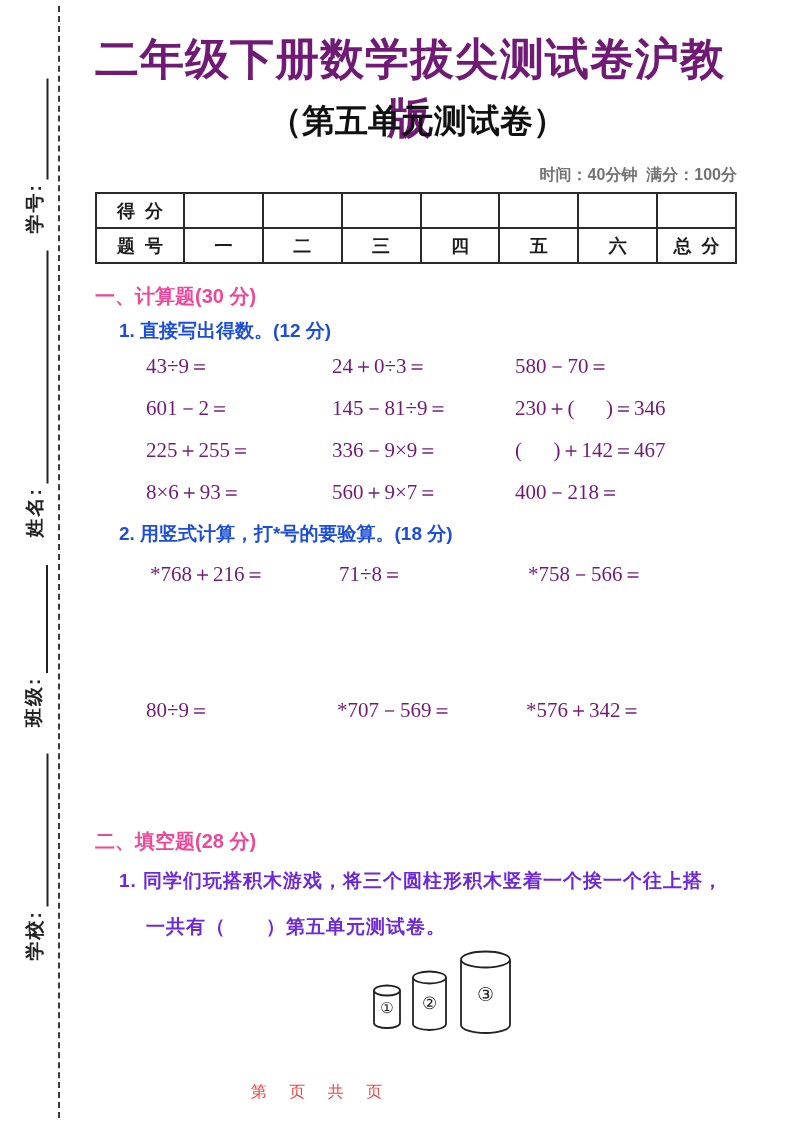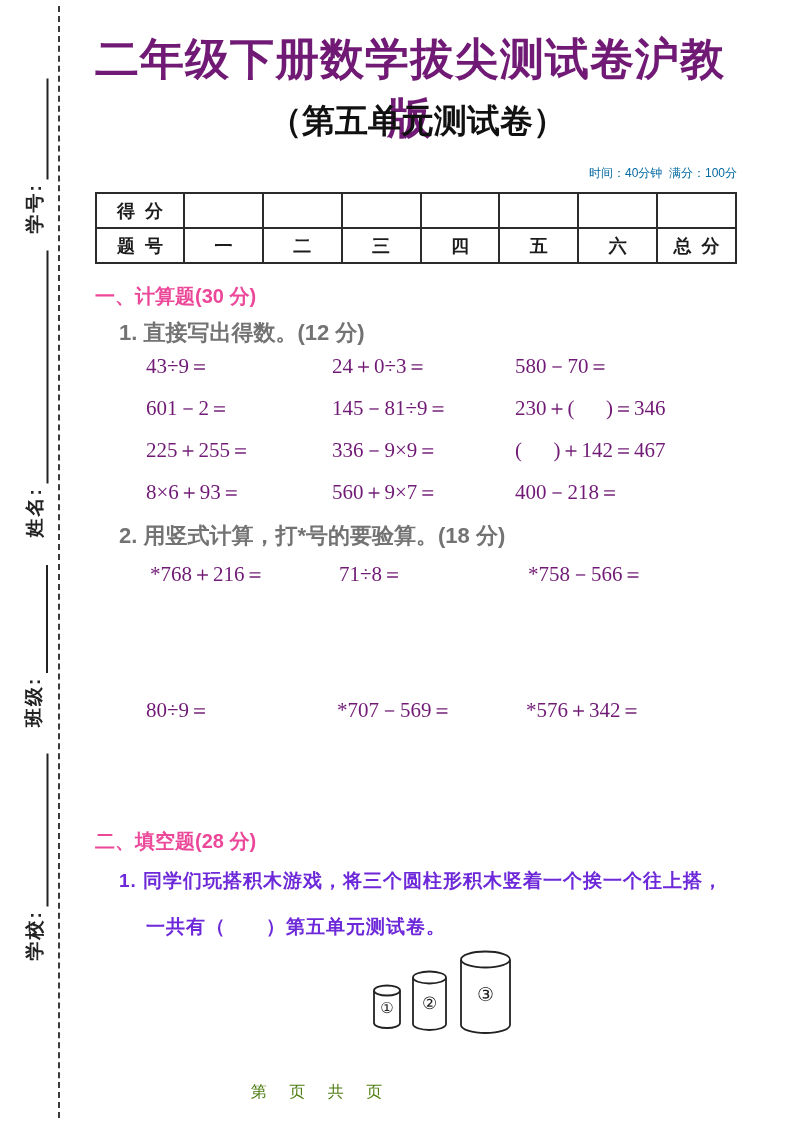--- a/index.html
+++ b/index.html
@@ -30,56 +30,56 @@
   .title {
     left:80px; width:660px; top:30px; text-align:center;
     font-size:44px; font-weight:bold; letter-spacing:1px; color:#701a75;
   }
   .subtitle {
     left:95px; width:645px; top:99px; text-align:center;
     font-size:33px; font-weight:bold; color:#111;
   }
   .meta {
     left:95px; width:642px; top:165px; text-align:right;
-    font-size:12px; font-weight:normal; color:#0369a1; white-space:pre;
+    font-size:16px; font-weight:bold; color:#737373; white-space:pre;
   }
 
   
   table.score {
     position:absolute; left:95px; top:192px; width:642px;
     border-collapse:collapse; table-layout:fixed;
   }
   table.score td {
     border:2px solid #2b2b2b; height:35px; text-align:center;
     font-size:18px; font-weight:600; color:#1c1c1c; white-space:pre;
   }
   table.score col.c0 { width:88px; }
 
   
   .sec-head { font-size:20px; font-weight:bold; color:#ec4899; white-space:pre; }
-  .q-head   { font-size:22px; font-weight:bold; color:#737373; white-space:pre; }
+  .q-head   { font-size:19px; font-weight:bold; color:#1d4ed8; white-space:pre; }
   .q-text   { font-size:19px; font-weight:bold; color:#6d28d9; white-space:pre; letter-spacing:1px; }
 
   
   .eq-grid { position:absolute; display:grid; }
   .eq {
     font-family:"Liberation Serif", serif;
     font-size:21px; color:#701a75; white-space:pre;
   }
   .g1 { left:146px; top:352px; grid-template-columns:186px 183px 236px; grid-auto-rows:42px; }
   .g2a { left:150px; top:560px; grid-template-columns:189px 189px 215px; grid-auto-rows:30px; }
   .g2b { left:146px; top:696px; grid-template-columns:191px 189px 215px; grid-auto-rows:30px; }
 
   
   .fig { position:absolute; left:366px; top:947px; }
 
   
   .footer {
     left:0; width:642px; top:1082px; text-align:center;
-    font-size:16px; color:#4d7c0f; letter-spacing:9px; white-space:pre;
+    font-size:16px; color:#ef4444; letter-spacing:9px; white-space:pre;
   }
 </style>
 </head>
 <body>
 
 <div class="divider"></div>
 
 <div class="side-group" style="width:155px; left:-41px; top:144px;">
   <span class="lbl">学号:</span>
   <span class="blank"></span>

